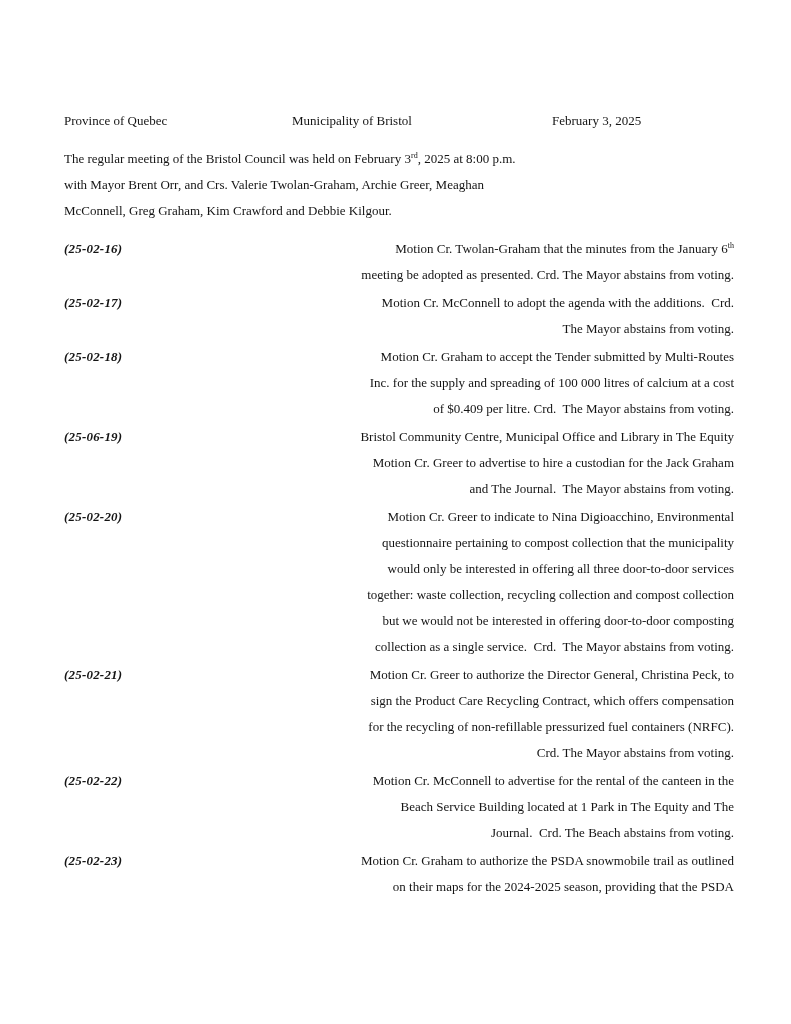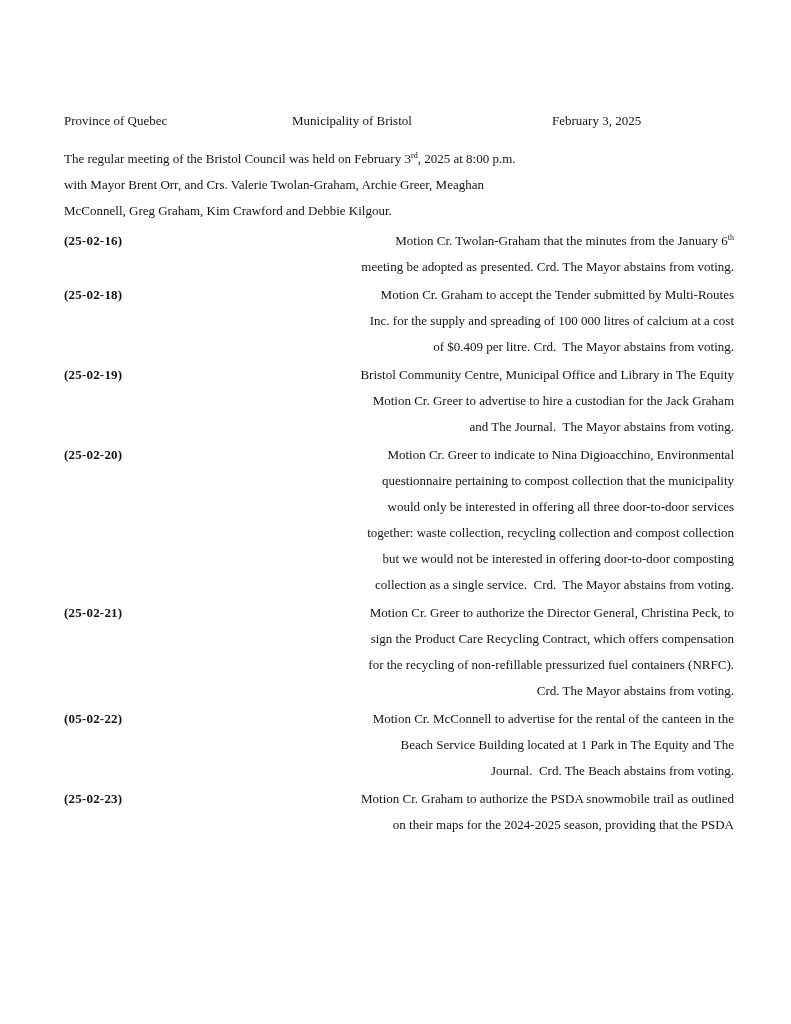--- a/index.html
+++ b/index.html
@@ -23,35 +23,36 @@
   }
   .doc-header {
     position: relative;
     height: 26px;
     margin-bottom: 12px;
   }
   .doc-header .h-left   { position: absolute; left: 0; }
   .doc-header .h-center { position: absolute; left: 228px; }
   .doc-header .h-right  { position: absolute; left: 488px; }
   .intro {
-    margin-bottom: 4px;
+    margin-bottom: 12px;
   }
   .text-line {
     white-space: pre;
   }
   .motion {
     display: flex;
     align-items: flex-start;
     margin-bottom: 2px;
   }
   .motion-number {
     width: 140px;
     flex-shrink: 0;
     font-weight: bold;
     letter-spacing: 0.2px;
+    font-style: italic;
   }
   .motion-text {
     flex: 1 1 auto;
     min-width: 0;
     text-align: right;
   }
   sup {
     font-size: 0.62em;
     line-height: 0;
     vertical-align: super;
@@ -75,32 +76,39 @@
 
   <div class="motions">
   <div class="motion">
     <span class="motion-number">(25-02-16)</span>
     <div class="motion-text">
           <div class="text-line">Motion Cr. Twolan-Graham that the minutes from the January 6<sup>th</sup></div>
           <div class="text-line">meeting be adopted as presented. Crd. The Mayor abstains from voting.</div>
         </div>
   </div>
 
+  <div class="motion">
+    <span class="motion-number">(25-02-17)</span>
+    <div class="motion-text">
+          <div class="text-line">Motion Cr. McConnell to adopt the agenda with the additions.  Crd.</div>
+          <div class="text-line">The Mayor abstains from voting.</div>
+        </div>
+  </div>
 
   <div class="motion">
     <span class="motion-number">(25-02-18)</span>
     <div class="motion-text">
           <div class="text-line">Motion Cr. Graham to accept the Tender submitted by Multi-Routes</div>
           <div class="text-line">Inc. for the supply and spreading of 100 000 litres of calcium at a cost</div>
           <div class="text-line">of $0.409 per litre. Crd.  The Mayor abstains from voting.</div>
         </div>
   </div>
 
   <div class="motion">
-    <span class="motion-number">(25-02-19)</span>
+    <span class="motion-number">(25-06-19)</span>
     <div class="motion-text">
           <div class="text-line">Bristol Community Centre, Municipal Office and Library in The Equity</div>
           <div class="text-line">Motion Cr. Greer to advertise to hire a custodian for the Jack Graham</div>
           <div class="text-line">and The Journal.  The Mayor abstains from voting.</div>
         </div>
   </div>
 
   <div class="motion">
     <span class="motion-number">(25-02-20)</span>
     <div class="motion-text">
@@ -117,21 +125,21 @@
     <span class="motion-number">(25-02-21)</span>
     <div class="motion-text">
           <div class="text-line">Motion Cr. Greer to authorize the Director General, Christina Peck, to</div>
           <div class="text-line">sign the Product Care Recycling Contract, which offers compensation</div>
           <div class="text-line">for the recycling of non-refillable pressurized fuel containers (NRFC).</div>
           <div class="text-line">Crd. The Mayor abstains from voting.</div>
         </div>
   </div>
 
   <div class="motion">
-    <span class="motion-number">(05-02-22)</span>
+    <span class="motion-number">(25-02-22)</span>
     <div class="motion-text">
           <div class="text-line">Motion Cr. McConnell to advertise for the rental of the canteen in the</div>
           <div class="text-line">Beach Service Building located at 1 Park in The Equity and The</div>
           <div class="text-line">Journal.  Crd. The Beach abstains from voting.</div>
         </div>
   </div>
 
   <div class="motion">
     <span class="motion-number">(25-02-23)</span>
     <div class="motion-text">

